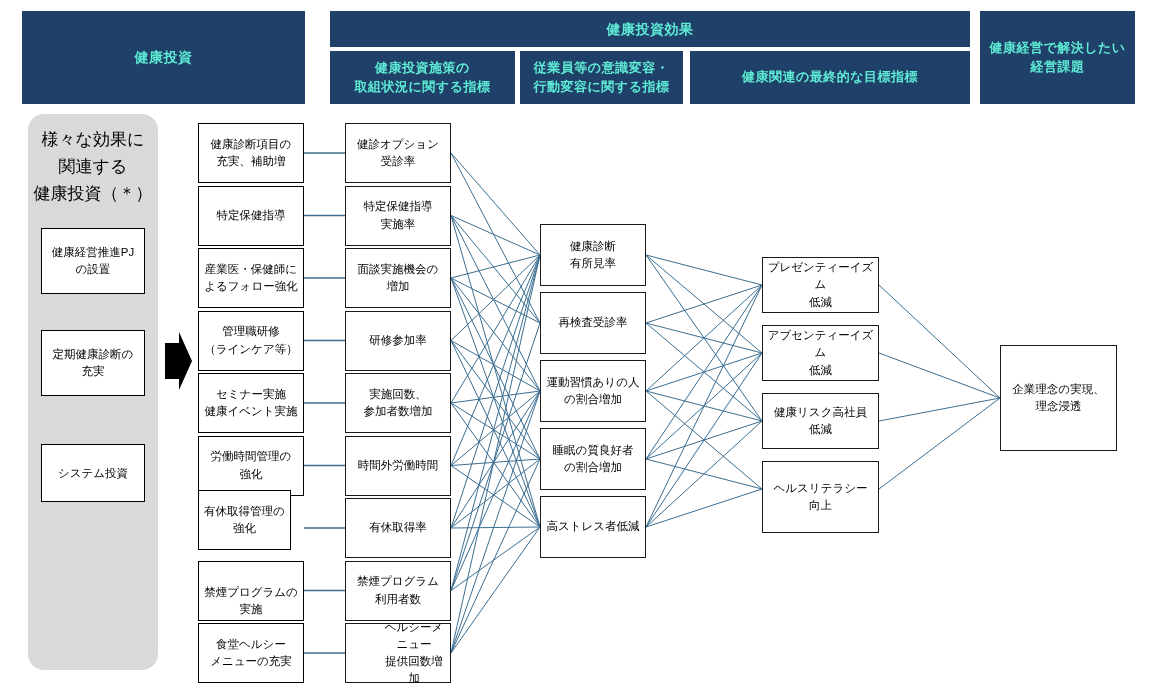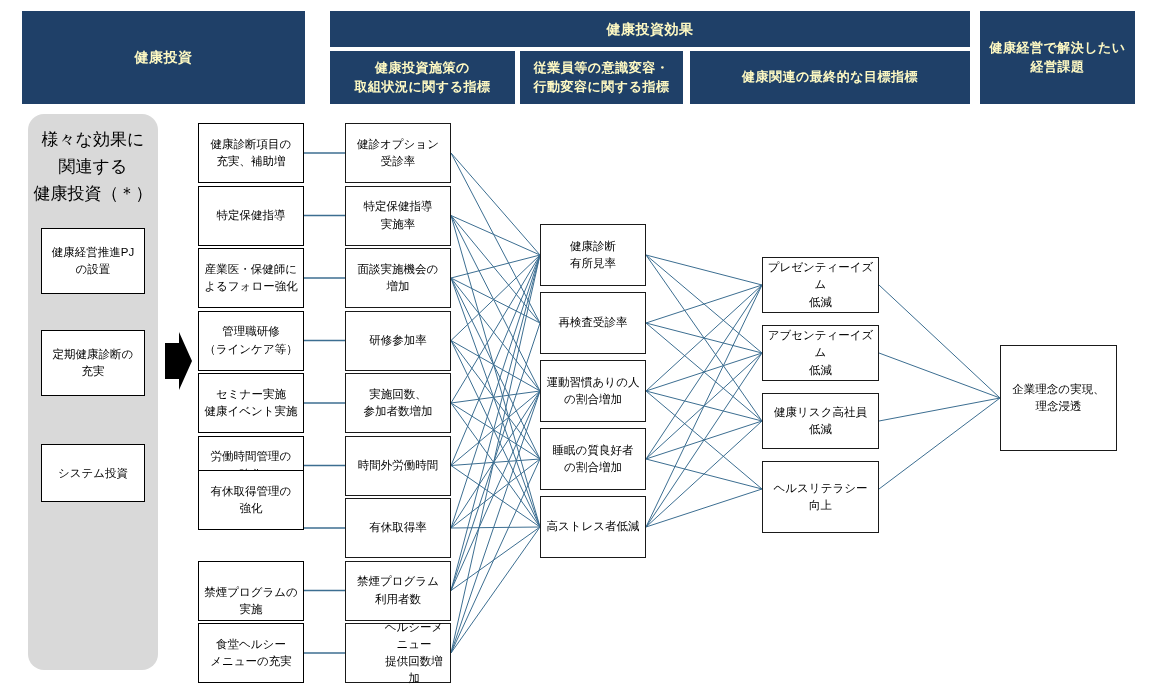--- a/index.html
+++ b/index.html
@@ -9,21 +9,21 @@
     font-family:"Liberation Sans","DejaVu Sans",sans-serif;
   }
   #frame{
     position:relative;width:1150px;height:696px;box-sizing:border-box;
     border:4px solid #1f3f६6;
     border-color:#1F4068;
     background:#ffffff;
   }
   
   .hdr{
-    position:absolute;background:#1F4068;color:#fef9c3;
+    position:absolute;background:#1F4068;color:#5eead4;
     display:flex;align-items:center;justify-content:center;text-align:center;
     font-weight:bold;font-size:13px;line-height:1.45;letter-spacing:.5px;
     box-sizing:border-box;padding:2px 4px;
   }
   #hdr-invest{left:22px;top:11px;width:283px;height:93px;font-size:14px;}
   #hdr-effect{left:330px;top:11px;width:640px;height:36px;font-size:14px;}
   #hdr-sub1{left:330px;top:51px;width:185px;height:53px;}
   #hdr-sub2{left:520px;top:51px;width:163px;height:53px;}
   #hdr-sub3{left:690px;top:51px;width:280px;height:53px;}
   #hdr-issue{left:980px;top:11px;width:155px;height:93px;}
@@ -227,21 +227,21 @@
           <div>セミナー実施</div>
           <div>健康イベント実施</div>
         </div>
       </div>
       <div class="node c1" style="left: 198px; top: 435.5px; width: 106px; height: 60px;">
         <div>
           <div>労働時間管理の</div>
           <div>強化</div>
         </div>
       </div>
-      <div class="node c1" style="left: 198px; top: 470px; width: 106px; height: 60px;">
+      <div class="node c1" style="left: 198px; top: 490px; width: 93px; height: 60px;">
         <div>
           <div>有休取得管理の</div>
           <div>強化</div>
         </div>
       </div>
       <div class="node c1" style="left: 198px; top: 560.5px; width: 106px; height: 60px; align-items: flex-end;">
         <div>
           <div>禁煙プログラムの</div>
           <div>実施</div>
         </div>

